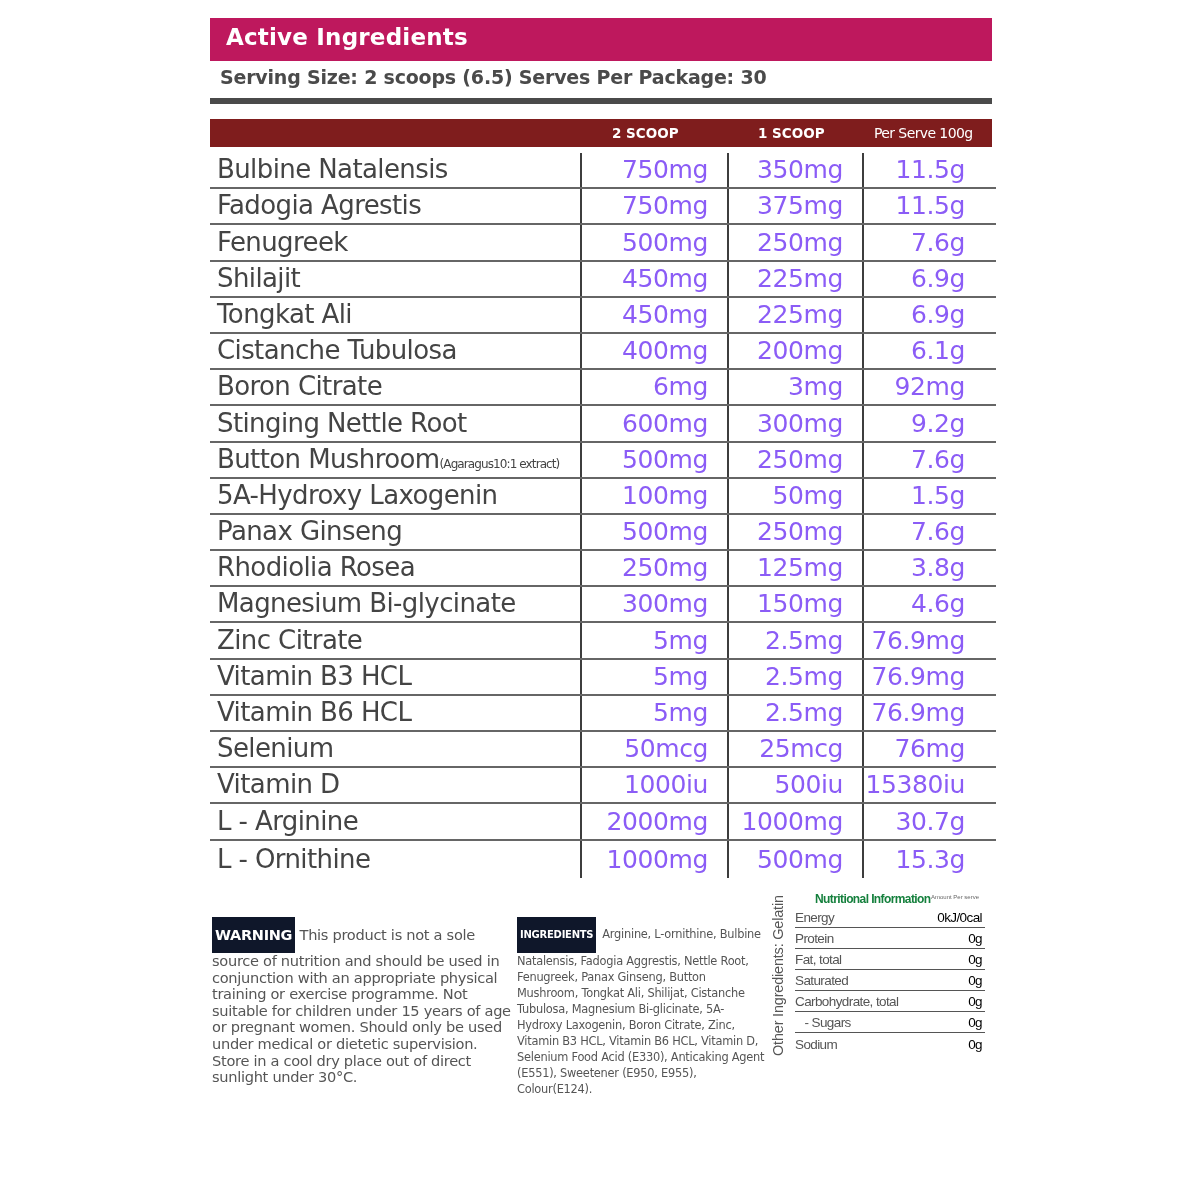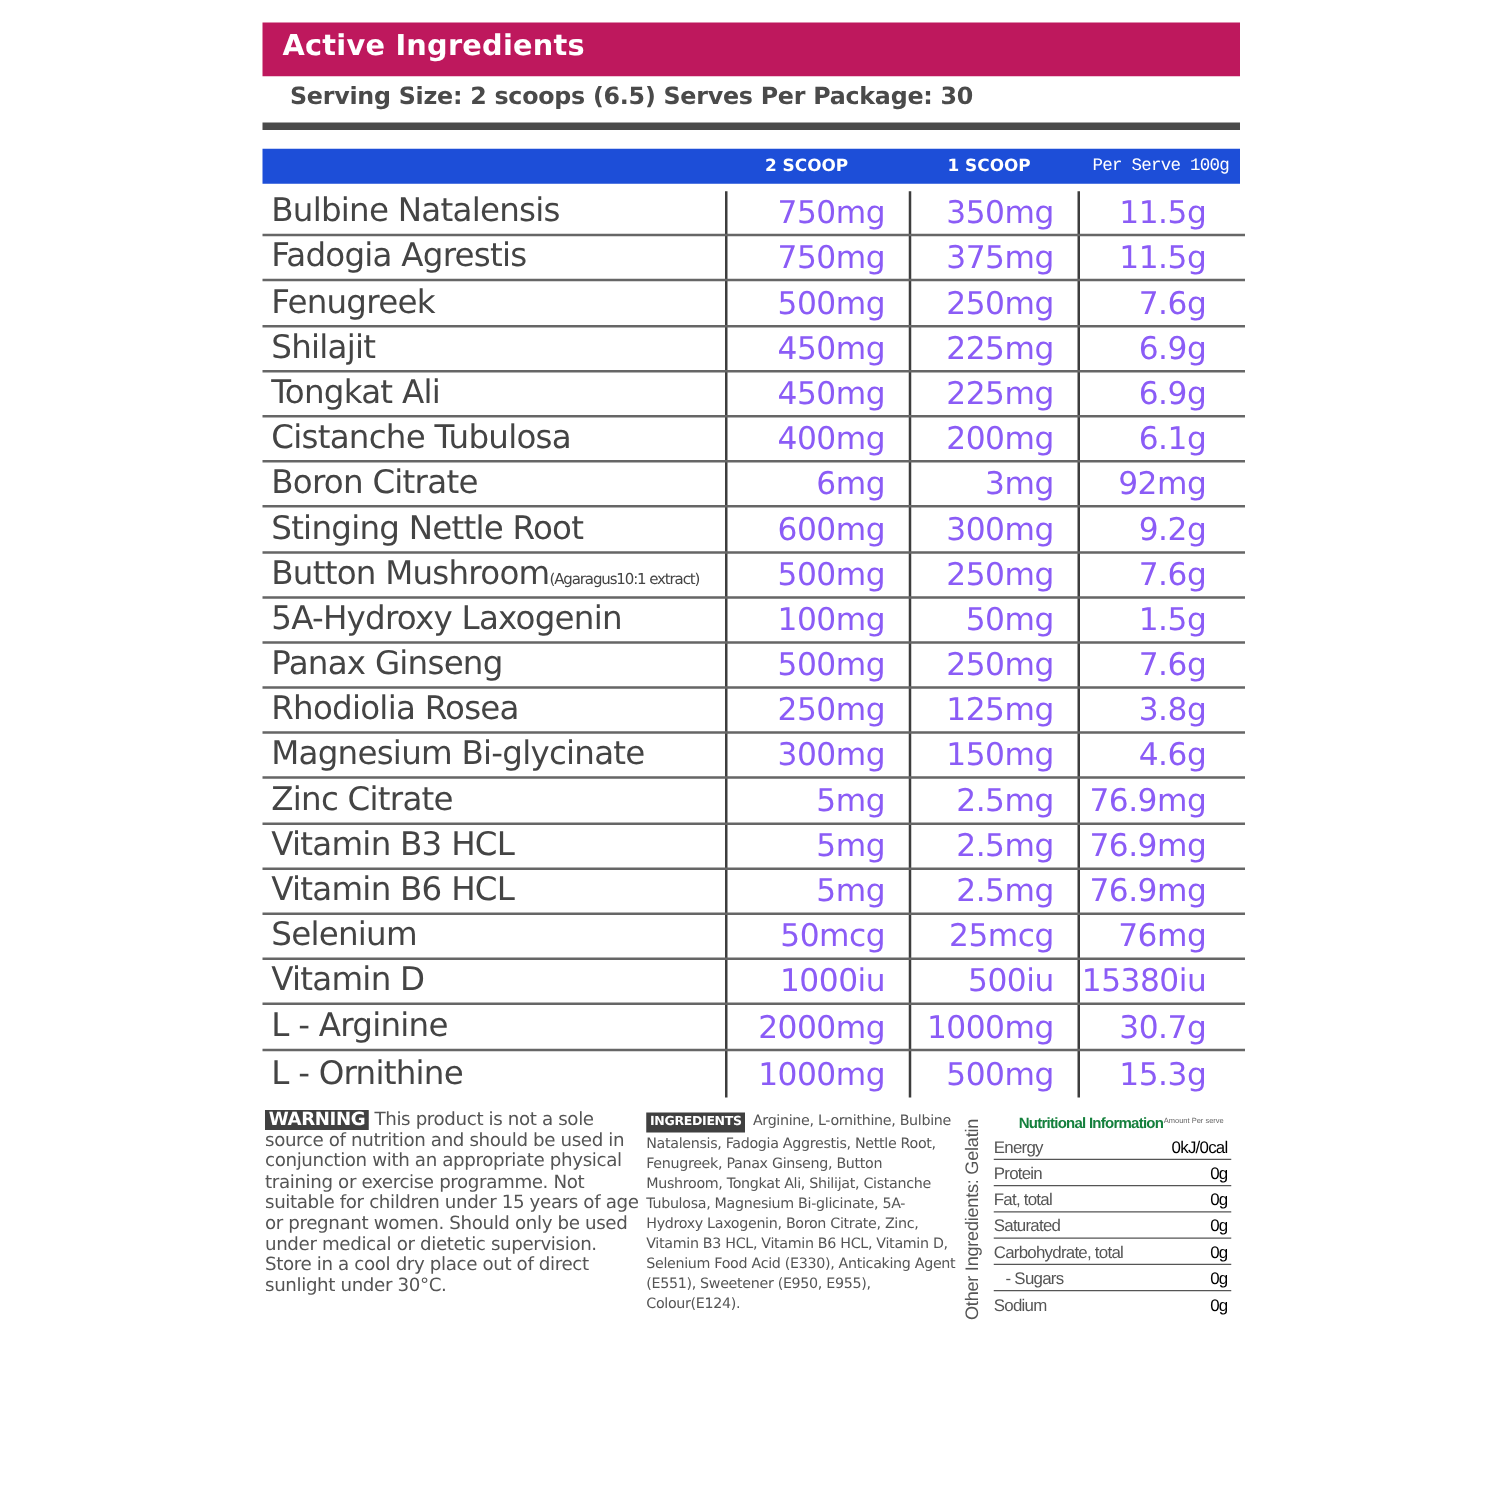--- a/index.html
+++ b/index.html
@@ -5,46 +5,46 @@
   html, body { margin:0; padding:0; background:#ffffff; }
   body { width:1200px; height:1200px; position:relative; overflow:hidden;
          font-family:"Liberation Sans", "DejaVu Sans", sans-serif; color:#3d3d3d; }
 
   .title-bar { position:absolute; left:210px; top:18px; width:782px; height:43px;
                background:#be185d; }
   .title-bar span { position:absolute; left:16px; top:6px; color:#ffffff;
                     font-family:"DejaVu Sans", sans-serif; font-weight:bold; font-size:23px; letter-spacing:0.2px; }
 
   .serving { position:absolute; left:220px; top:66px; font-family:"DejaVu Sans", sans-serif;
-             font-weight:bold; font-size:19px; color:#4a4a4a; letter-spacing:-0.2px;margin-left:12px; }
+             font-weight:bold; font-size:19px; color:#4a4a4a; letter-spacing:-0.2px; }
   .serving-rule { position:absolute; left:210px; top:98px; width:782px; height:6px; background:#4a4a4a; }
 
-  .col-head { position:absolute; left:210px; top:119px; width:782px; height:28px; background:#1d4ed8; }
+  .col-head { position:absolute; left:210px; top:119px; width:782px; height:28px; background:#7f1d1d; }
   .col-head span { position:absolute; top:6px; color:#ffffff; font-size:13.5px; font-weight:bold;
                    font-family:"DejaVu Sans", sans-serif; }
   .col-head .c1 { left:402px; }
   .col-head .c2 { left:548px; }
-  .col-head .c3 { left:664px; font-weight:normal; font-size:14px; letter-spacing:-0.6px;font-family:Liberation Mono, monospace; }
+  .col-head .c3 { left:664px; font-weight:normal; font-size:14px; letter-spacing:-0.6px; }
 
   .table { position:absolute; left:210px; top:153px; width:786px; }
   .vline { position:absolute; top:153px; width:2px; background:#3d3d3d; height:725px; }
   .row { position:relative; height:36.2px; border-bottom:2px solid #666; box-sizing:border-box; }
   .row:last-child { border-bottom:none; }
   .row .name { position:absolute; left:7px; bottom:3px; font-size:26px; font-family:"DejaVu Sans", sans-serif;
                color:#444; letter-spacing:-0.6px; white-space:nowrap; }
   .row .name small { font-size:12px; letter-spacing:-0.9px; }
   .row .v { position:absolute; bottom:3px; font-size:25px; font-family:"DejaVu Sans", sans-serif; color:#8b5cf6;
             text-align:right; letter-spacing:-0.4px; white-space:nowrap; }
   .row .v1 { right:288px; }
   .row .v2 { right:153px; }
   .row .v3 { right:31px; }
 
   .lower { position:absolute; top:888px; }
-  .tag { display:inline-block; background:#404040; color:#ffffff; font-weight:bold; padding:0 3px;
-         line-height:16px; }
+  .tag { display:inline-block; background:#0f172a; color:#ffffff; font-weight:bold; padding:10px 3px;
+         line-height:16px;margin-top:29px; }
   .warning { left:212px; width:305px; font-size:14.6px; line-height:16.6px; color:#555;
              font-family:"DejaVu Sans", sans-serif; letter-spacing:-0.3px; }
   .warning .tag { font-size:14.5px; }
   .ingredients { left:517px; width:252px; font-size:11.4px; line-height:16px; color:#555;
                  font-family:"DejaVu Sans", sans-serif; letter-spacing:-0.25px; }
   .ingredients .tag { font-size:10px; margin-right:6px; }
 
   .other { position:absolute; left:770px; top:1056px; transform-origin:0 0; transform:rotate(-90deg);
            font-size:14.5px; color:#555; white-space:nowrap; letter-spacing:-0.2px; }
 

